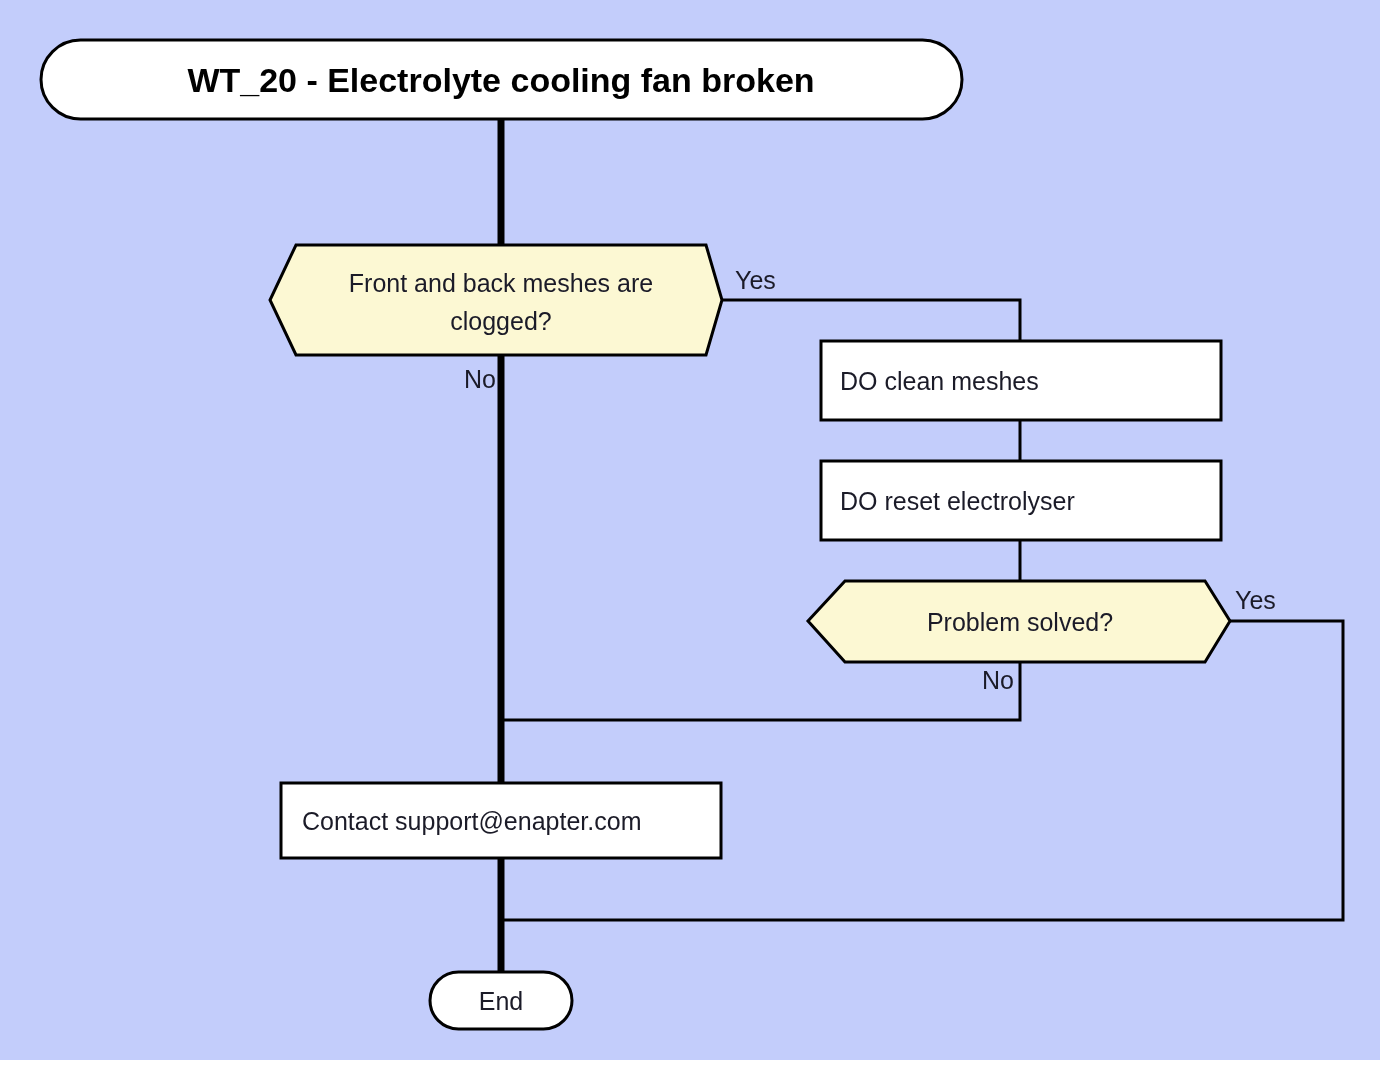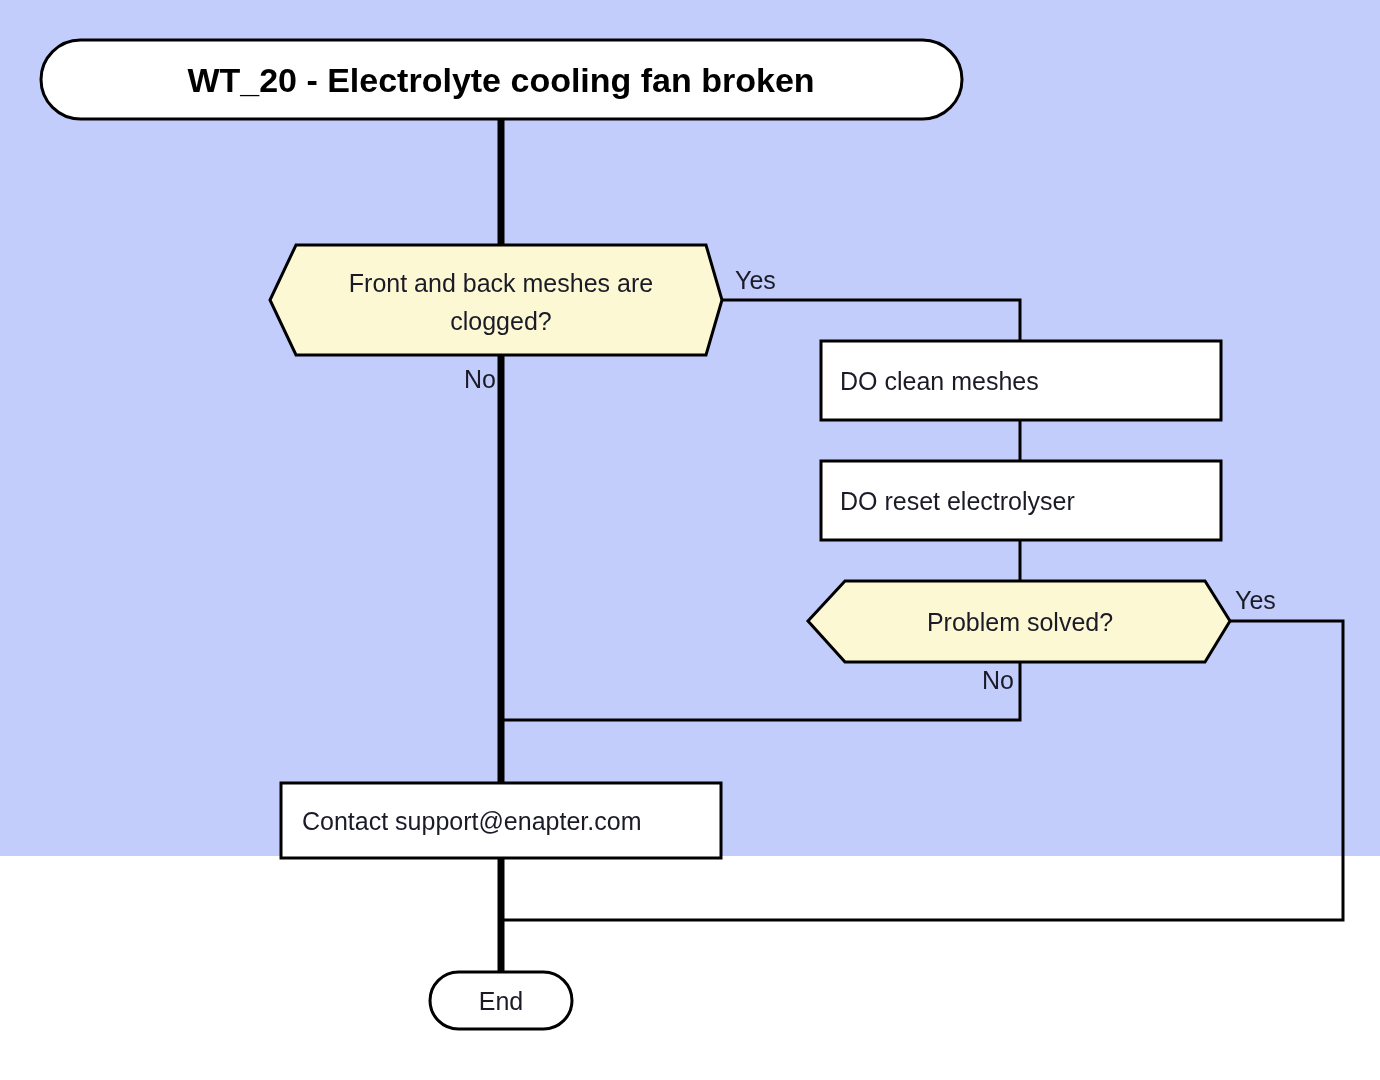--- a/index.html
+++ b/index.html
@@ -8,21 +8,21 @@
   }
   body {
     width: 1380px;
     height: 1080px;
     overflow: hidden;
     font-family: "Liberation Sans", sans-serif;
   }
   #flowchart-root {
     position: relative;
     width: 1380px;
-    height: 856px;
+    height: 1060px;
     background: #c3cdfb;
   }
   svg.chart-canvas {
     display: block;
     width: 1380px;
     height: 1080px;
   }
   .node-shape {
     stroke: #000000;
     stroke-width: 3;

